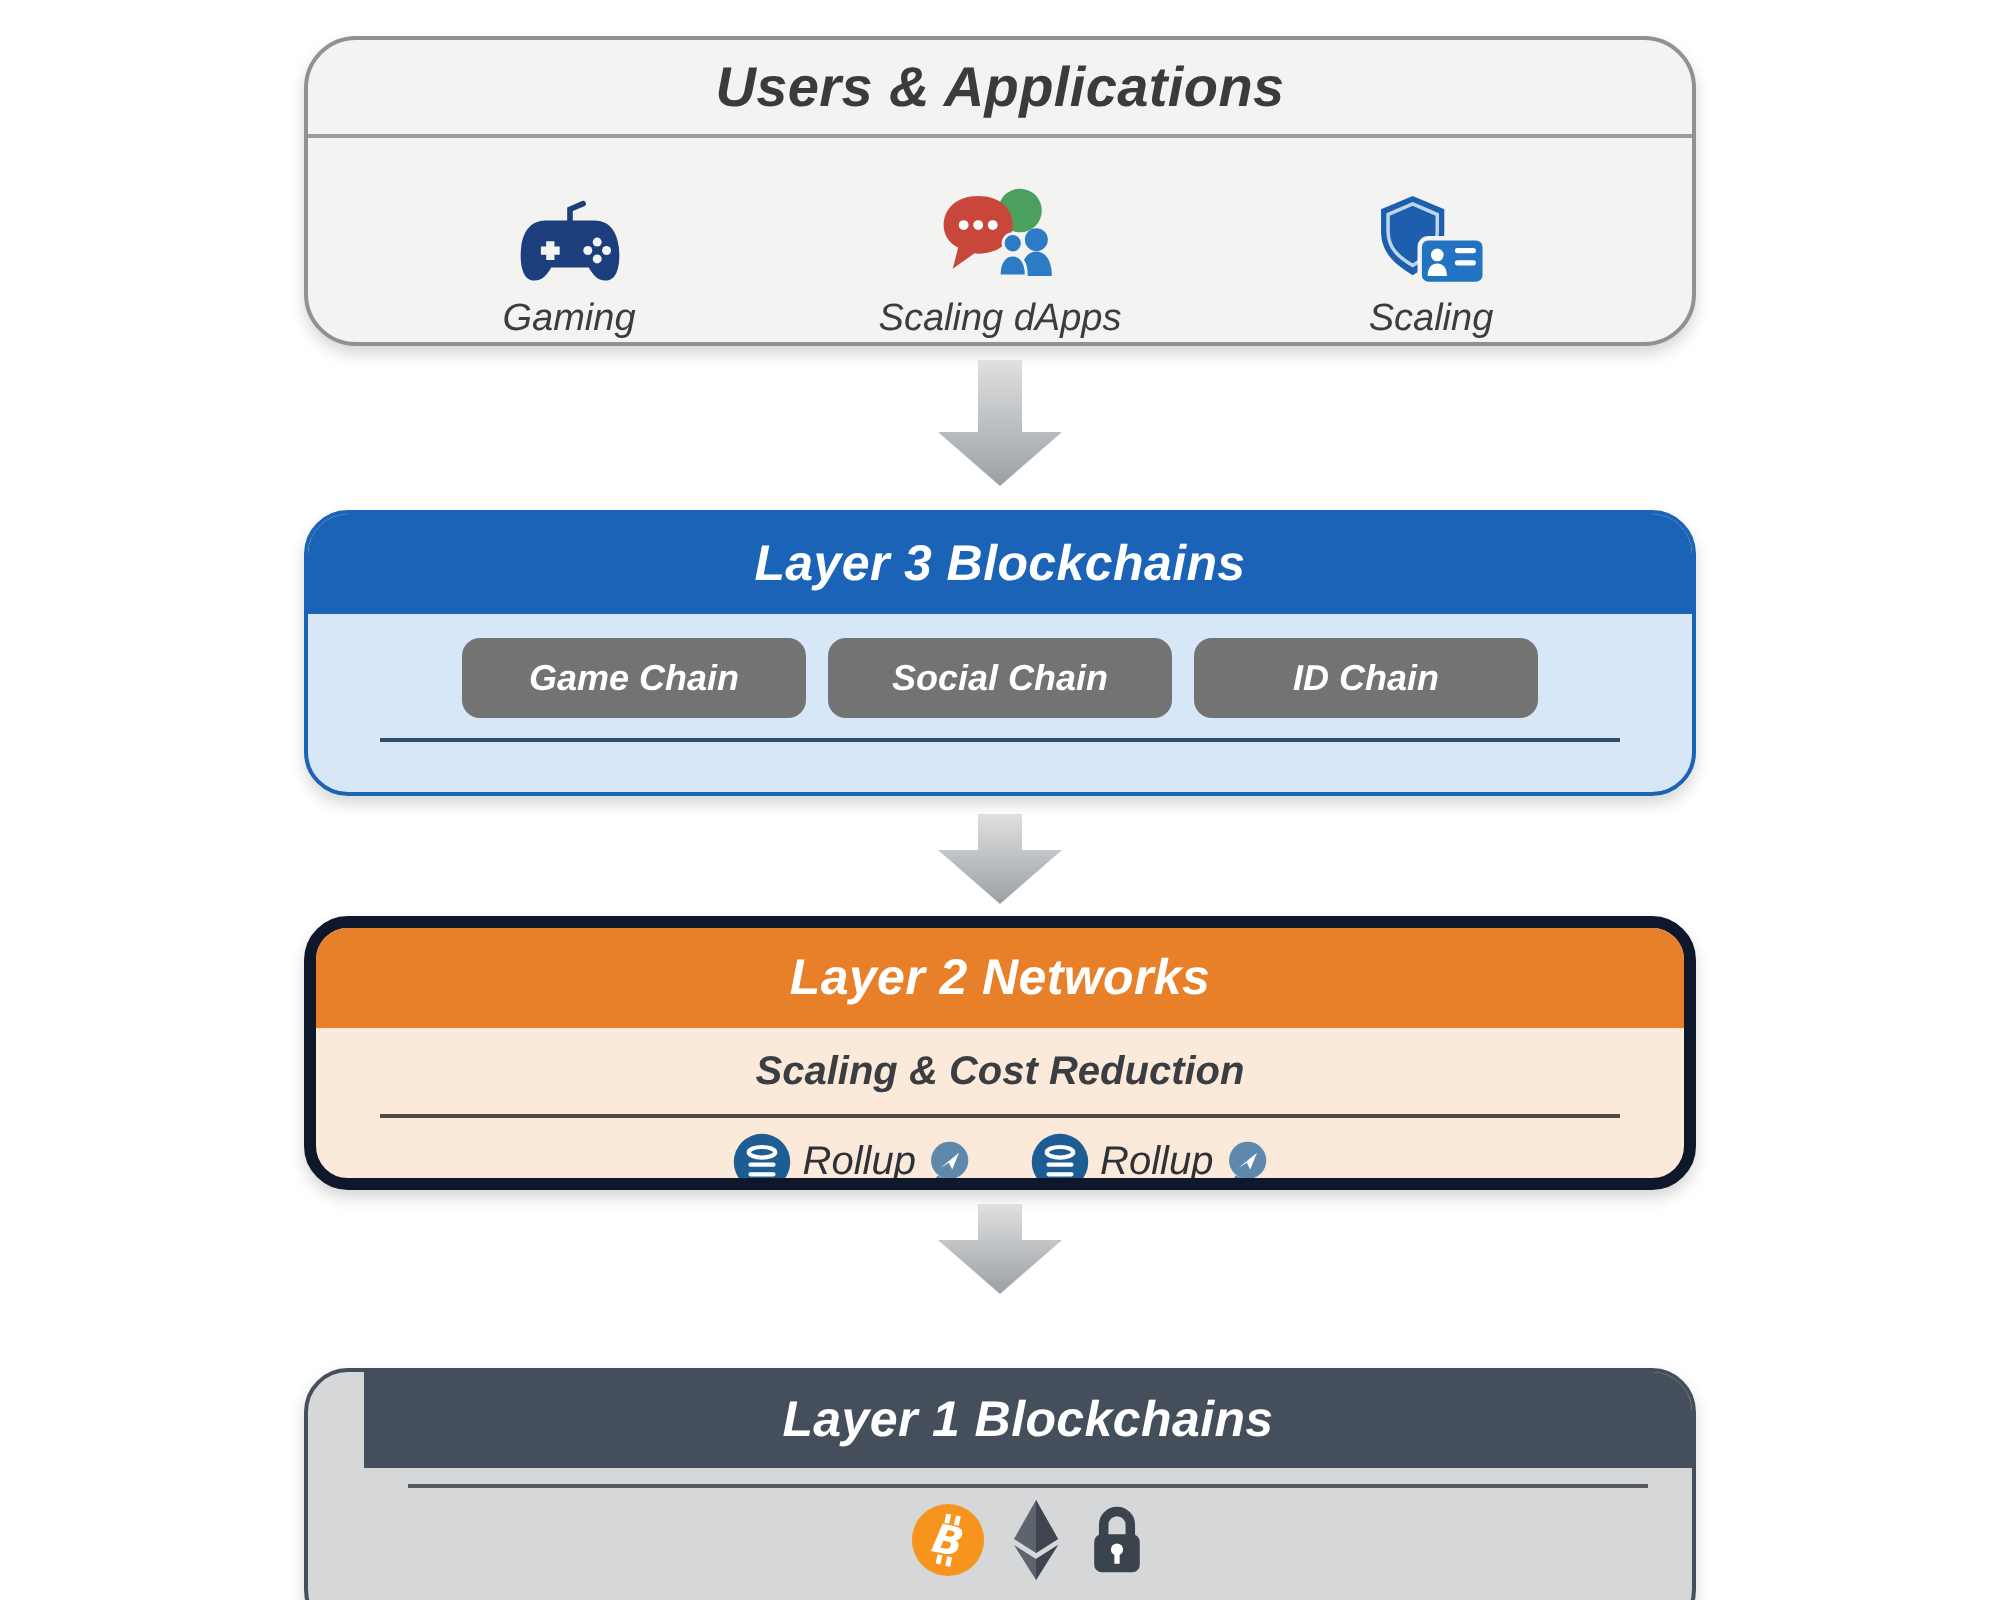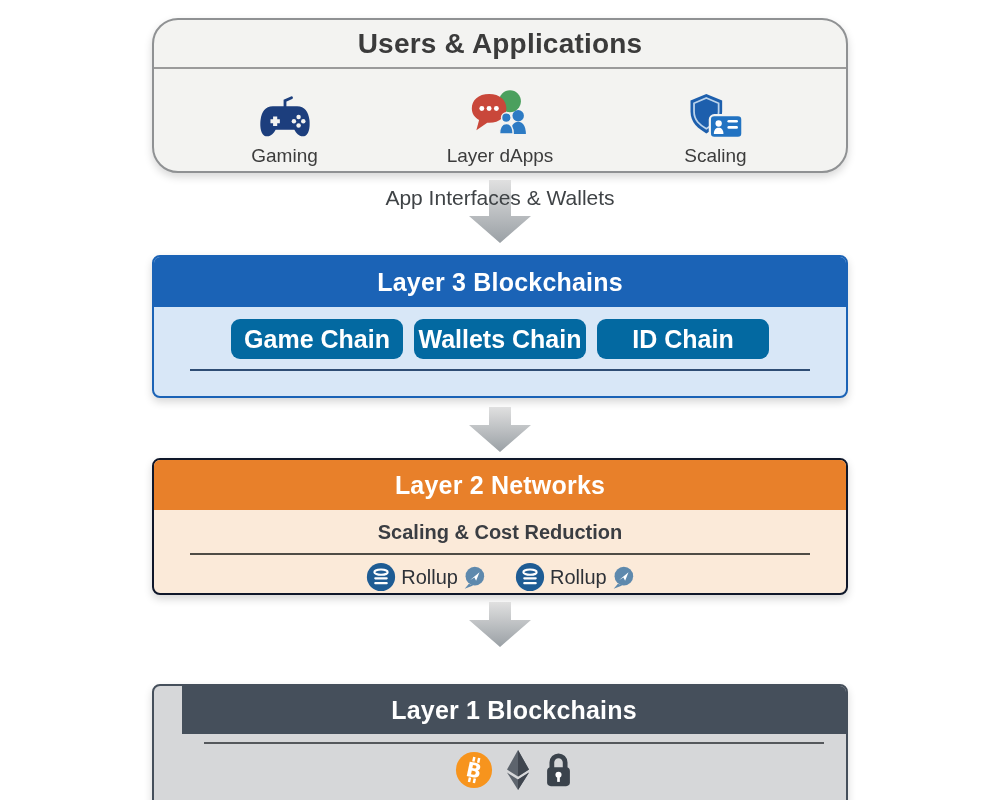--- a/index.html
+++ b/index.html
@@ -1,47 +1,47 @@
 <!DOCTYPE html>
 <html><head>
 <meta charset="utf-8">
 <style>
   html,body{margin:0;padding:0;width:1000px;height:800px;overflow:hidden;background:#ffffff;
     font-family:"Liberation Sans",sans-serif;}
-  .stage{position:absolute;inset:0;width:1000px;height:561px;}
+  .stage{position:absolute;inset:0;width:1000px;height:561px;font-style:italic;}
   .box{position:absolute;left:152px;width:696px;box-sizing:border-box;
     box-shadow:0 4px 8px rgba(0,0,0,.16);}
   
   .users-box{top:18px;height:155px;background:#f3f3f1;border:2px solid #8f9193;border-radius:26px;}
   .users-header{height:47px;display:flex;align-items:center;justify-content:center;
     border-bottom:2px solid #9b9b9b;font-size:28px;font-weight:600;color:#3b3b3b;letter-spacing:.2px;}
-  .users-row{display:flex;justify-content:space-evenly;align-items:center;height:96px;padding-top:6px;}
+  .users-row{display:flex;justify-content:space-evenly;align-items:flex-end;height:96px;padding-top:6px;}
   .ucell{display:flex;flex-direction:column;align-items:center;gap:5px;width:170px;}
   .ucell .icon{height:60px;display:flex;align-items:flex-end;justify-content:center;}
   .ulabel{font-size:19px;color:#3c3c3c;}
   
   .flow{position:absolute;left:0;width:1000px;display:flex;justify-content:center;}
   .flow1{top:180px;} .flow2{top:407px;} .flow3{top:602px;}
   .flow-label{position:absolute;top:186px;left:0;width:1000px;text-align:center;
     font-size:21px;color:#3f4346;}
   
-  .layer{border-radius:8px;overflow:hidden;}
+  .layer{border-radius:22px;overflow:hidden;}
   .layer-header{height:50px;display:flex;align-items:center;justify-content:center;
     color:#ffffff;font-weight:bold;font-size:25px;letter-spacing:.2px;}
   .divider{height:0;margin:0 auto;width:620px;}
   
   .layer3{top:255px;height:143px;background:#d8e7f7;border:2px solid #1b63b6;}
   .layer3 .layer-header{background:#1b63b6;}
   .chips{display:flex;justify-content:center;gap:11px;margin-top:12px;}
-  .chip{width:172px;height:40px;background:#0369a1;border-radius:9px;color:#ffffff;
-    font-weight:bold;font-size:25px;display:flex;align-items:center;justify-content:center;}
+  .chip{width:172px;height:40px;background:#737373;border-radius:9px;color:#ffffff;
+    font-weight:bold;font-size:18px;display:flex;align-items:center;justify-content:center;}
   .layer3 .divider{border-top:2px solid #2e4d74;margin-top:10px;}
   .l3-cap{text-align:center;color:#17508f;font-weight:bold;font-size:20px;margin-top:5px;}
   
-  .layer2{top:458px;height:137px;background:#fbead9;border:2px solid #0f172a;}
+  .layer2{top:458px;height:137px;background:#fbead9;border:6px solid #0f172a;}
   .layer2 .layer-header{background:#e8802a;}
   .l2-cap{text-align:center;color:#3a3d42;font-weight:bold;font-size:20px;margin-top:11px;}
   .layer2 .divider{border-top:2px solid #4f4c46;margin-top:9px;}
   .rollups{display:flex;justify-content:center;gap:30px;margin-top:7px;align-items:center;}
   .rollup{display:flex;align-items:center;gap:5px;font-size:20px;color:#2e3238;}
   
   .layer1{top:684px;height:133px;background:#d6d7d9;border:2px solid #454f5b;padding-left:28px;}
   .layer1 .layer-header{background:#454f5b;height:48px;}
   .l1-cap{text-align:center;color:#2f3338;font-weight:bold;font-size:20px;margin-top:10px;}
   .layer1 .divider{border-top:2px solid #55585c;margin-top:8px;}
@@ -78,21 +78,21 @@
             <path d="M21 6 C9 6 2 13 2 22 c0 5.5 3 10 8 12.5 L7 46 l12 -8.5 c0.7 0.1 1.3 0.2 2 0.2 c12 0 19 -7 19 -16 C40 13 33 6 21 6 z" fill="#c9473a"></path>
             <circle cx="13" cy="22" r="2.7" fill="#ffffff"></circle>
             <circle cx="21" cy="22" r="2.7" fill="#ffffff"></circle>
             <circle cx="29" cy="22" r="2.7" fill="#ffffff"></circle>
             <circle cx="53" cy="30" r="6.3" fill="#2d7bc4"></circle>
             <path d="M44.5 50 c0 -9 3.8 -13.5 8.5 -13.5 s8.5 4.5 8.5 13.5 z" fill="#2d7bc4"></path>
             <circle cx="40" cy="32" r="5.3" fill="#2d7bc4" stroke="#f3f3f1" stroke-width="1.6"></circle>
             <path d="M32.5 50 c0 -8 3.3 -11.5 7.5 -11.5 s7.5 3.5 7.5 11.5 z" fill="#2d7bc4" stroke="#f3f3f1" stroke-width="1.6"></path>
           </svg>
         </span>
-        <span class="ulabel">Layer dApps</span>
+        <span class="ulabel">Scaling dApps</span>
       </div>
 
       <div class="ucell">
         <span class="icon">
           <svg viewBox="0 0 66 54" width="58" height="48">
             <path d="M22 2 L40 9.5 V22 c0 13 -8.5 19.5 -18 25 C13 41.5 4 35 4 22 V9.5 z" fill="#1d5fad"></path>
             <path d="M22 6.5 L36 12.5 V22 c0 10 -6.5 15 -14 19.5 C14.5 37 8 32 8 22 V12.5 z" fill="none" stroke="#bcd4ec" stroke-width="2"></path>
             <rect x="26" y="26" width="37" height="26" rx="5" fill="#2273c2" stroke="#f3f3f1" stroke-width="2.5"></rect>
             <circle cx="36" cy="35.5" r="3.6" fill="#ffffff"></circle>
             <path d="M30.5 47.5 c0 -5 2.4 -7.2 5.5 -7.2 s5.5 2.2 5.5 7.2 z" fill="#ffffff"></path>
@@ -110,27 +110,26 @@
     <svg viewBox="0 0 70 64" width="70" height="64">
       <defs>
         <linearGradient id="arrowGrad" x1="0" y1="0" x2="0" y2="1">
           <stop offset="0" stop-color="#e0e0e0"></stop>
             <stop offset="1" stop-color="#9aa0a5"></stop>
         </linearGradient>
       </defs>
       <path d="M24 0 H46 V36 H66 L35 63 L4 36 H24 Z" fill="url(#arrowGrad)"></path>
     </svg>
   </div>
-  <div class="flow-label">App Interfaces &amp; Wallets</div>
 
   <div class="box layer layer3">
     <div class="layer-header">Layer 3 Blockchains</div>
     <div class="chips">
       <div class="chip">Game Chain</div>
-      <div class="chip">Wallets Chain</div>
+      <div class="chip">Social Chain</div>
       <div class="chip">ID Chain</div>
     </div>
     <div class="divider"></div>
   </div>
 
   <div class="flow flow2">
     <svg viewBox="0 0 70 46" width="70" height="46">
       <path d="M24 0 H46 V18 H66 L35 45 L4 18 H24 Z" fill="url(#arrowGrad)"></path>
     </svg>
   </div>

